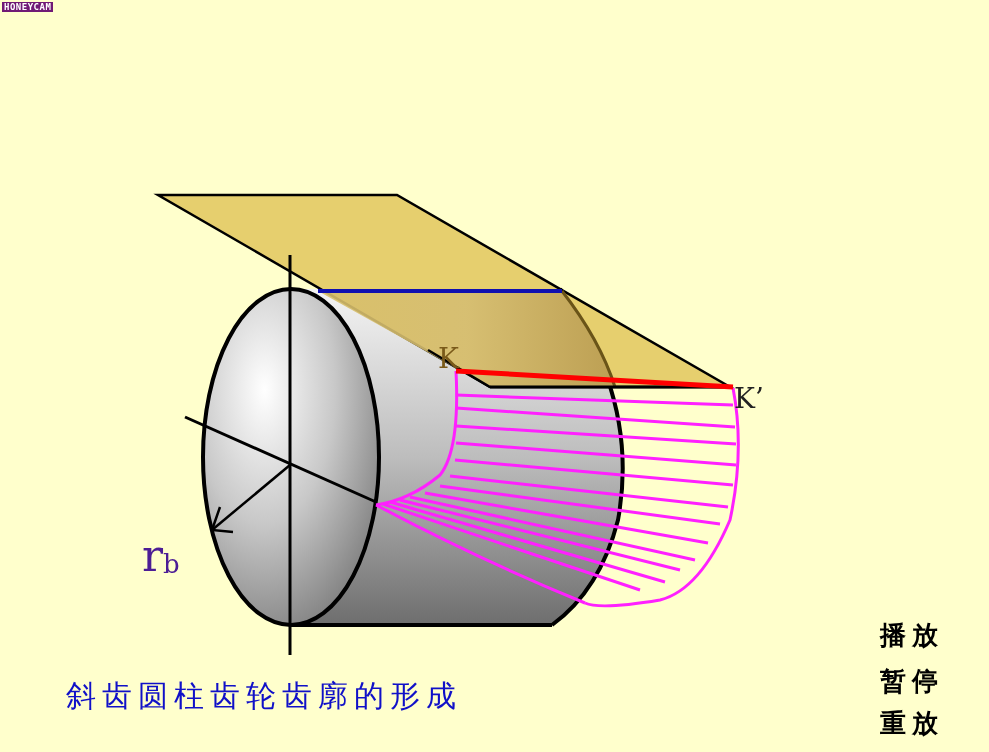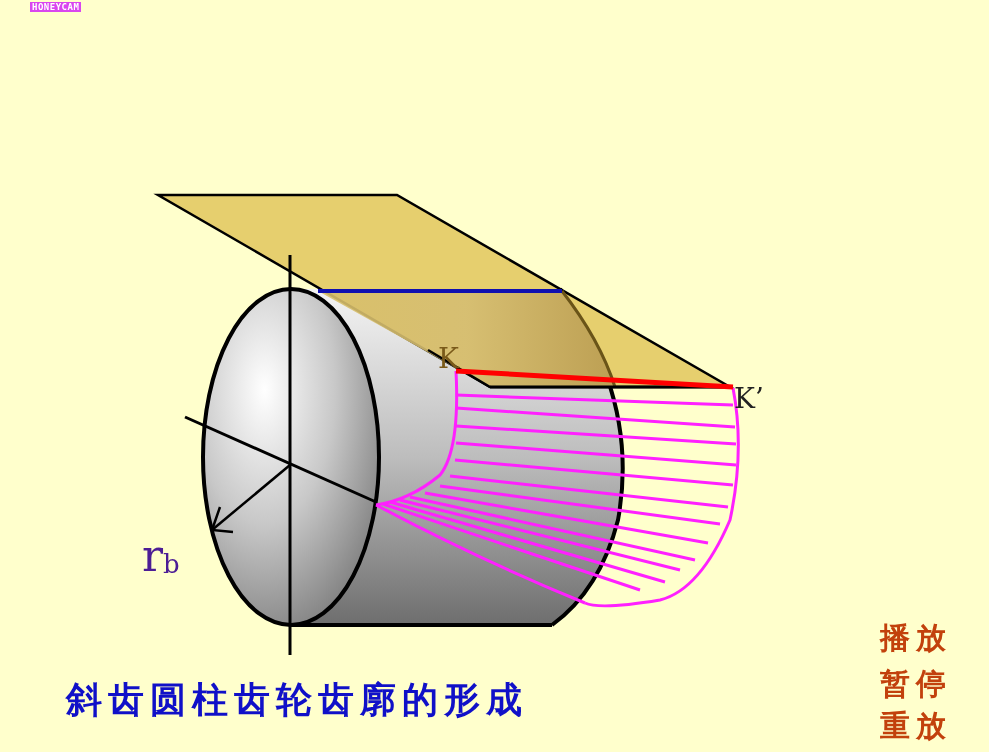--- a/index.html
+++ b/index.html
@@ -1,20 +1,20 @@
 <!DOCTYPE html>
 <html><head>
 <meta charset="utf-8">
 <style>
   html, body { margin: 0; padding: 0; }
   body { width: 989px; height: 752px; background: #ffffcc; position: relative; overflow: hidden; font-family: "DejaVu Serif", serif; }
-  .watermark { position: absolute; left: 2px; top: 2px; font: bold 9px "DejaVu Sans Mono", monospace; color: #fff; background: #d946ef; padding: 0 2px; letter-spacing: 0.5px; margin-left: 28px; }
+  .watermark { position: absolute; left: 2px; top: 2px; font: bold 9px "DejaVu Sans Mono", monospace; color: #fff; background: #701a75; padding: 0 2px; letter-spacing: 0.5px; }
   svg.stage { position: absolute; left: 0; top: 0; }
-  .title { position: absolute; left: 66px; top: 676px; font-family: "DejaVu Serif", serif; font-size: 36px; font-weight: bold; color: #1010c8; letter-spacing: 6px; white-space: nowrap; }
-  .ctrl { position: absolute; left: 880px; font-family: "DejaVu Serif", serif; font-size: 30px; font-weight: bold; color: #c2410c; letter-spacing: 6px; cursor: pointer; white-space: nowrap; }
+  .title { position: absolute; left: 66px; top: 676px; font-family: "DejaVu Serif", serif; font-size: 30px; font-weight: normal; color: #1010c8; letter-spacing: 6px; white-space: nowrap; }
+  .ctrl { position: absolute; left: 880px; font-family: "DejaVu Serif", serif; font-size: 26px; font-weight: bold; color: #000000; letter-spacing: 6px; cursor: pointer; white-space: nowrap; }
   .ctrl-play { top: 618px; }
   .ctrl-pause { top: 664px; }
   .ctrl-replay { top: 706px; font-family: Liberation Serif, serif; }
   .lbl { position: absolute; font-family: "DejaVu Serif", serif; }
   .lbl-k { left: 438px; top: 342px; font-size: 28px; color: #7a5a1a; }
   .lbl-k2 { left: 734px; top: 382px; font-size: 28px; color: #222; }
   .lbl-rb { left: 142px; top: 530px; font-size: 44px; color: #4c1d95; }
   .lbl-rb sub { font-size: 26px; vertical-align: baseline; position: relative; top: 2px; }
 </style>
 </head>

